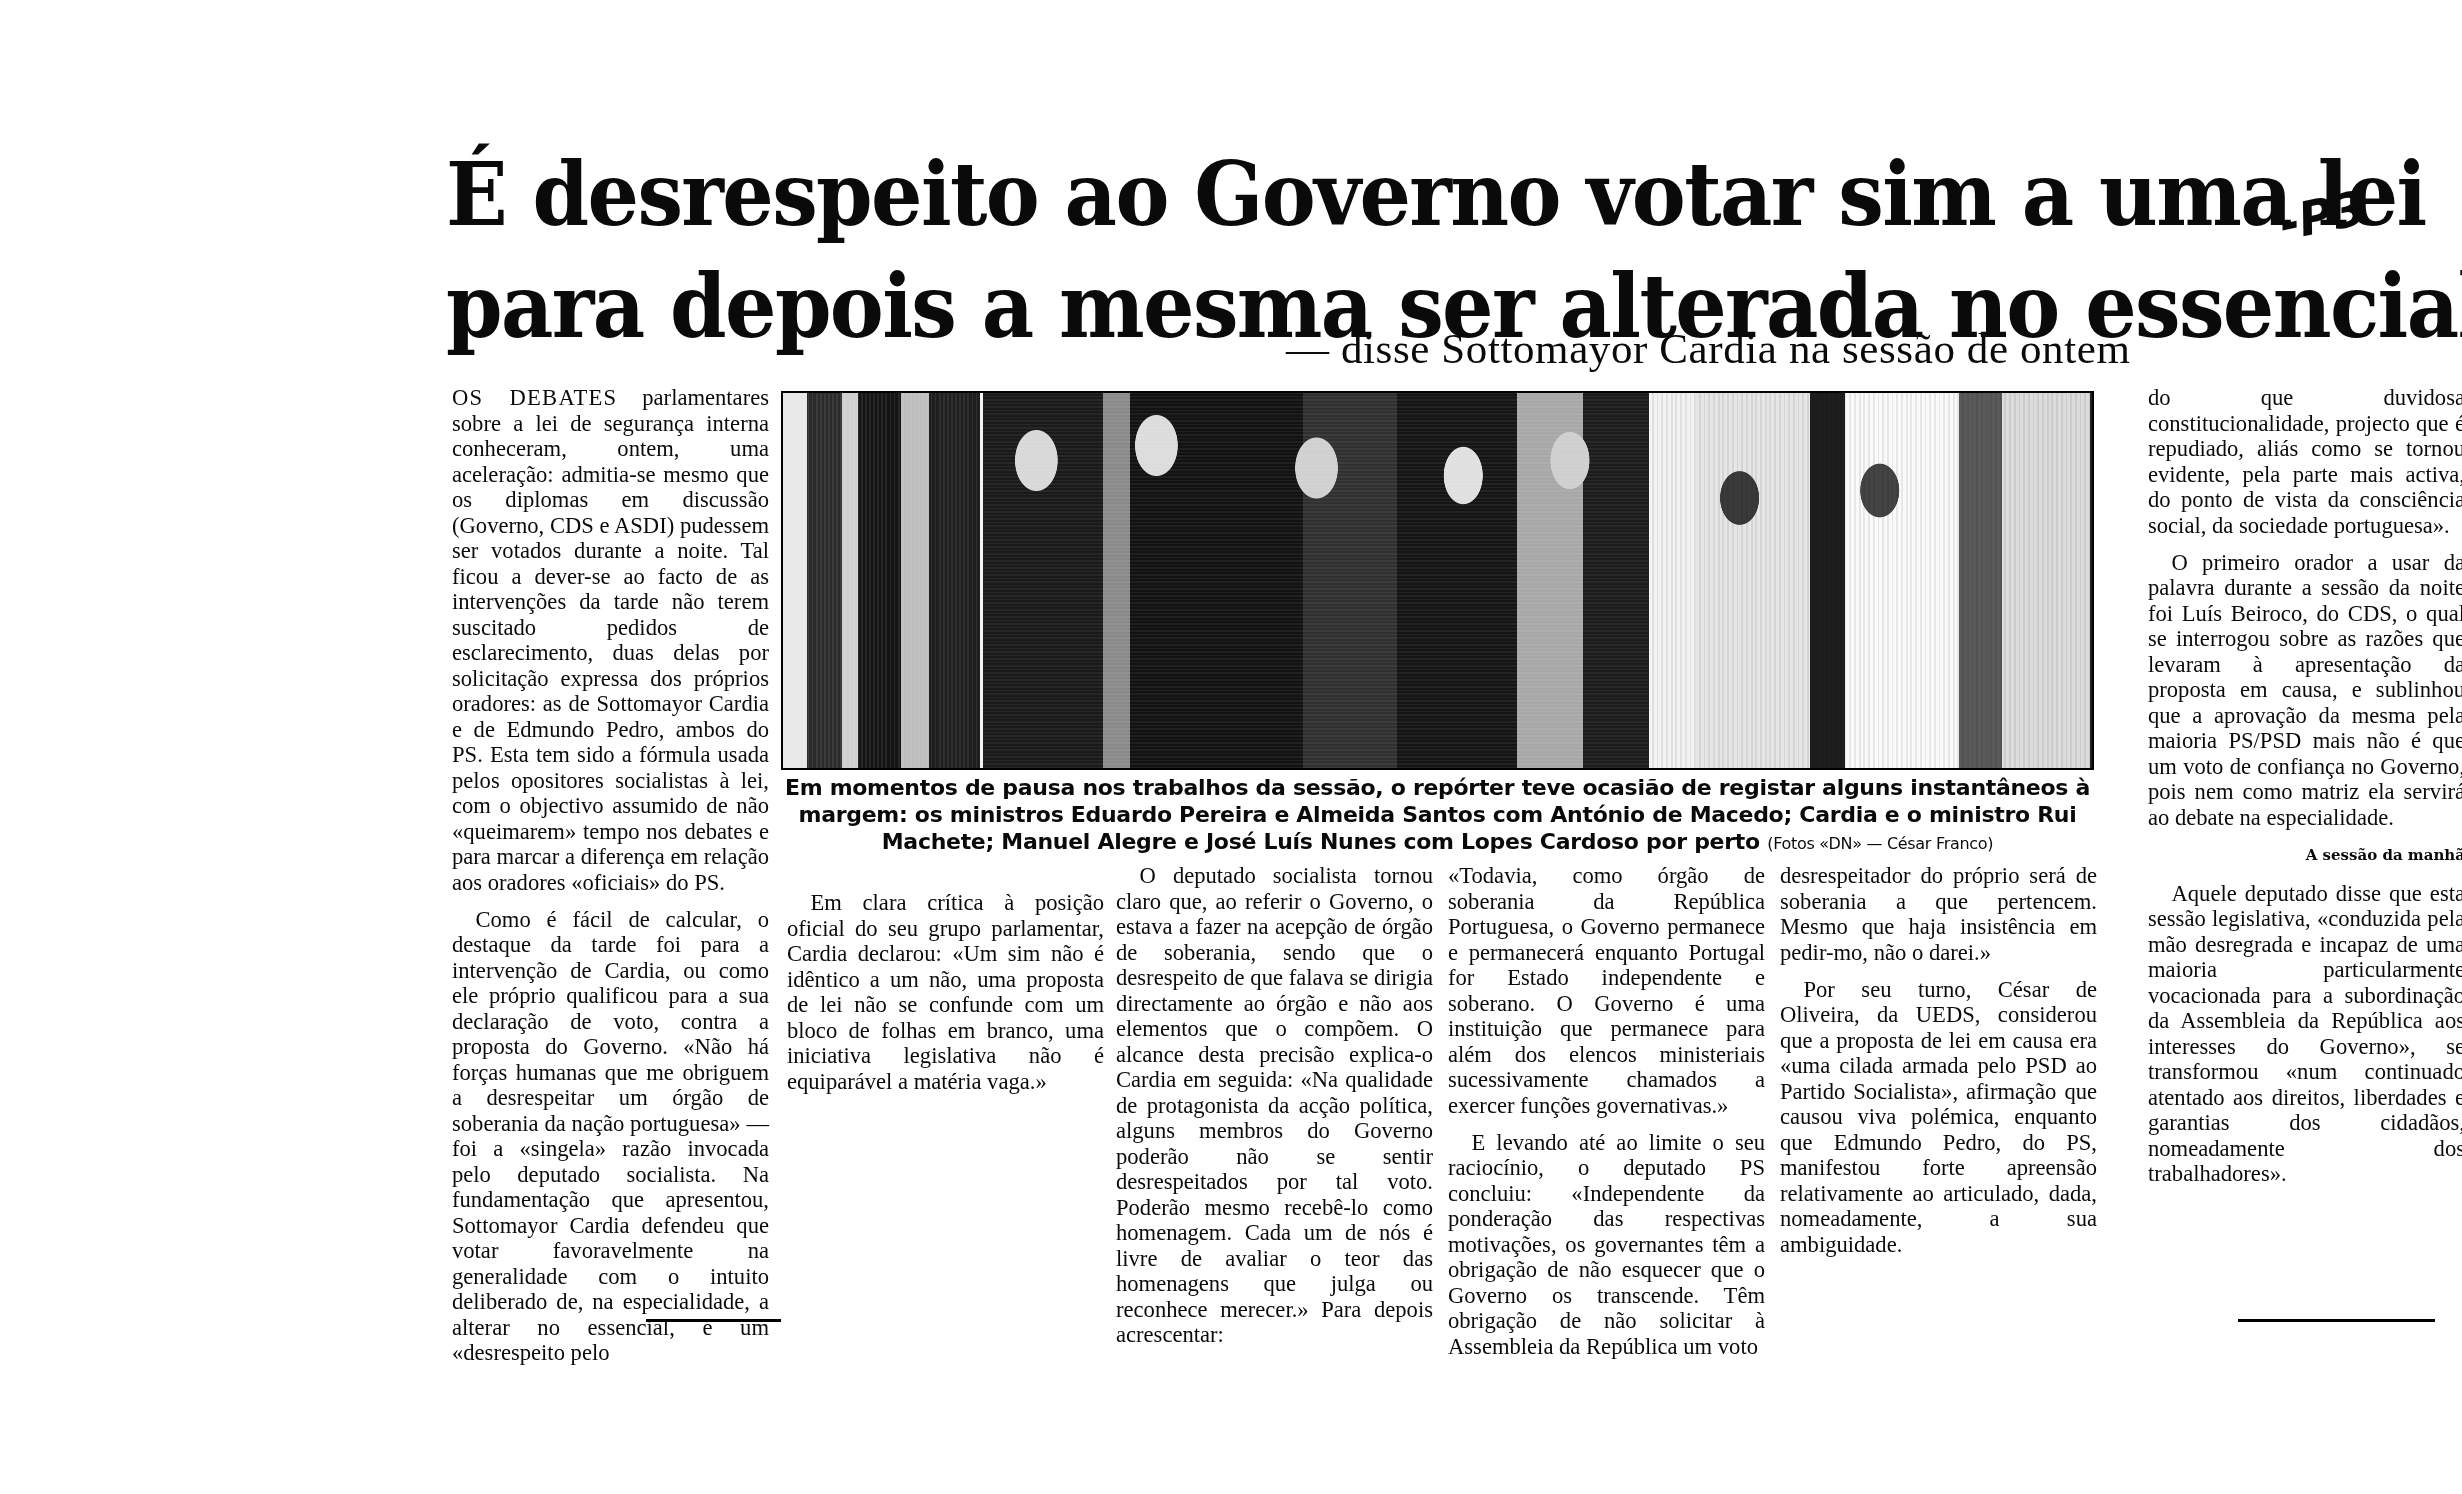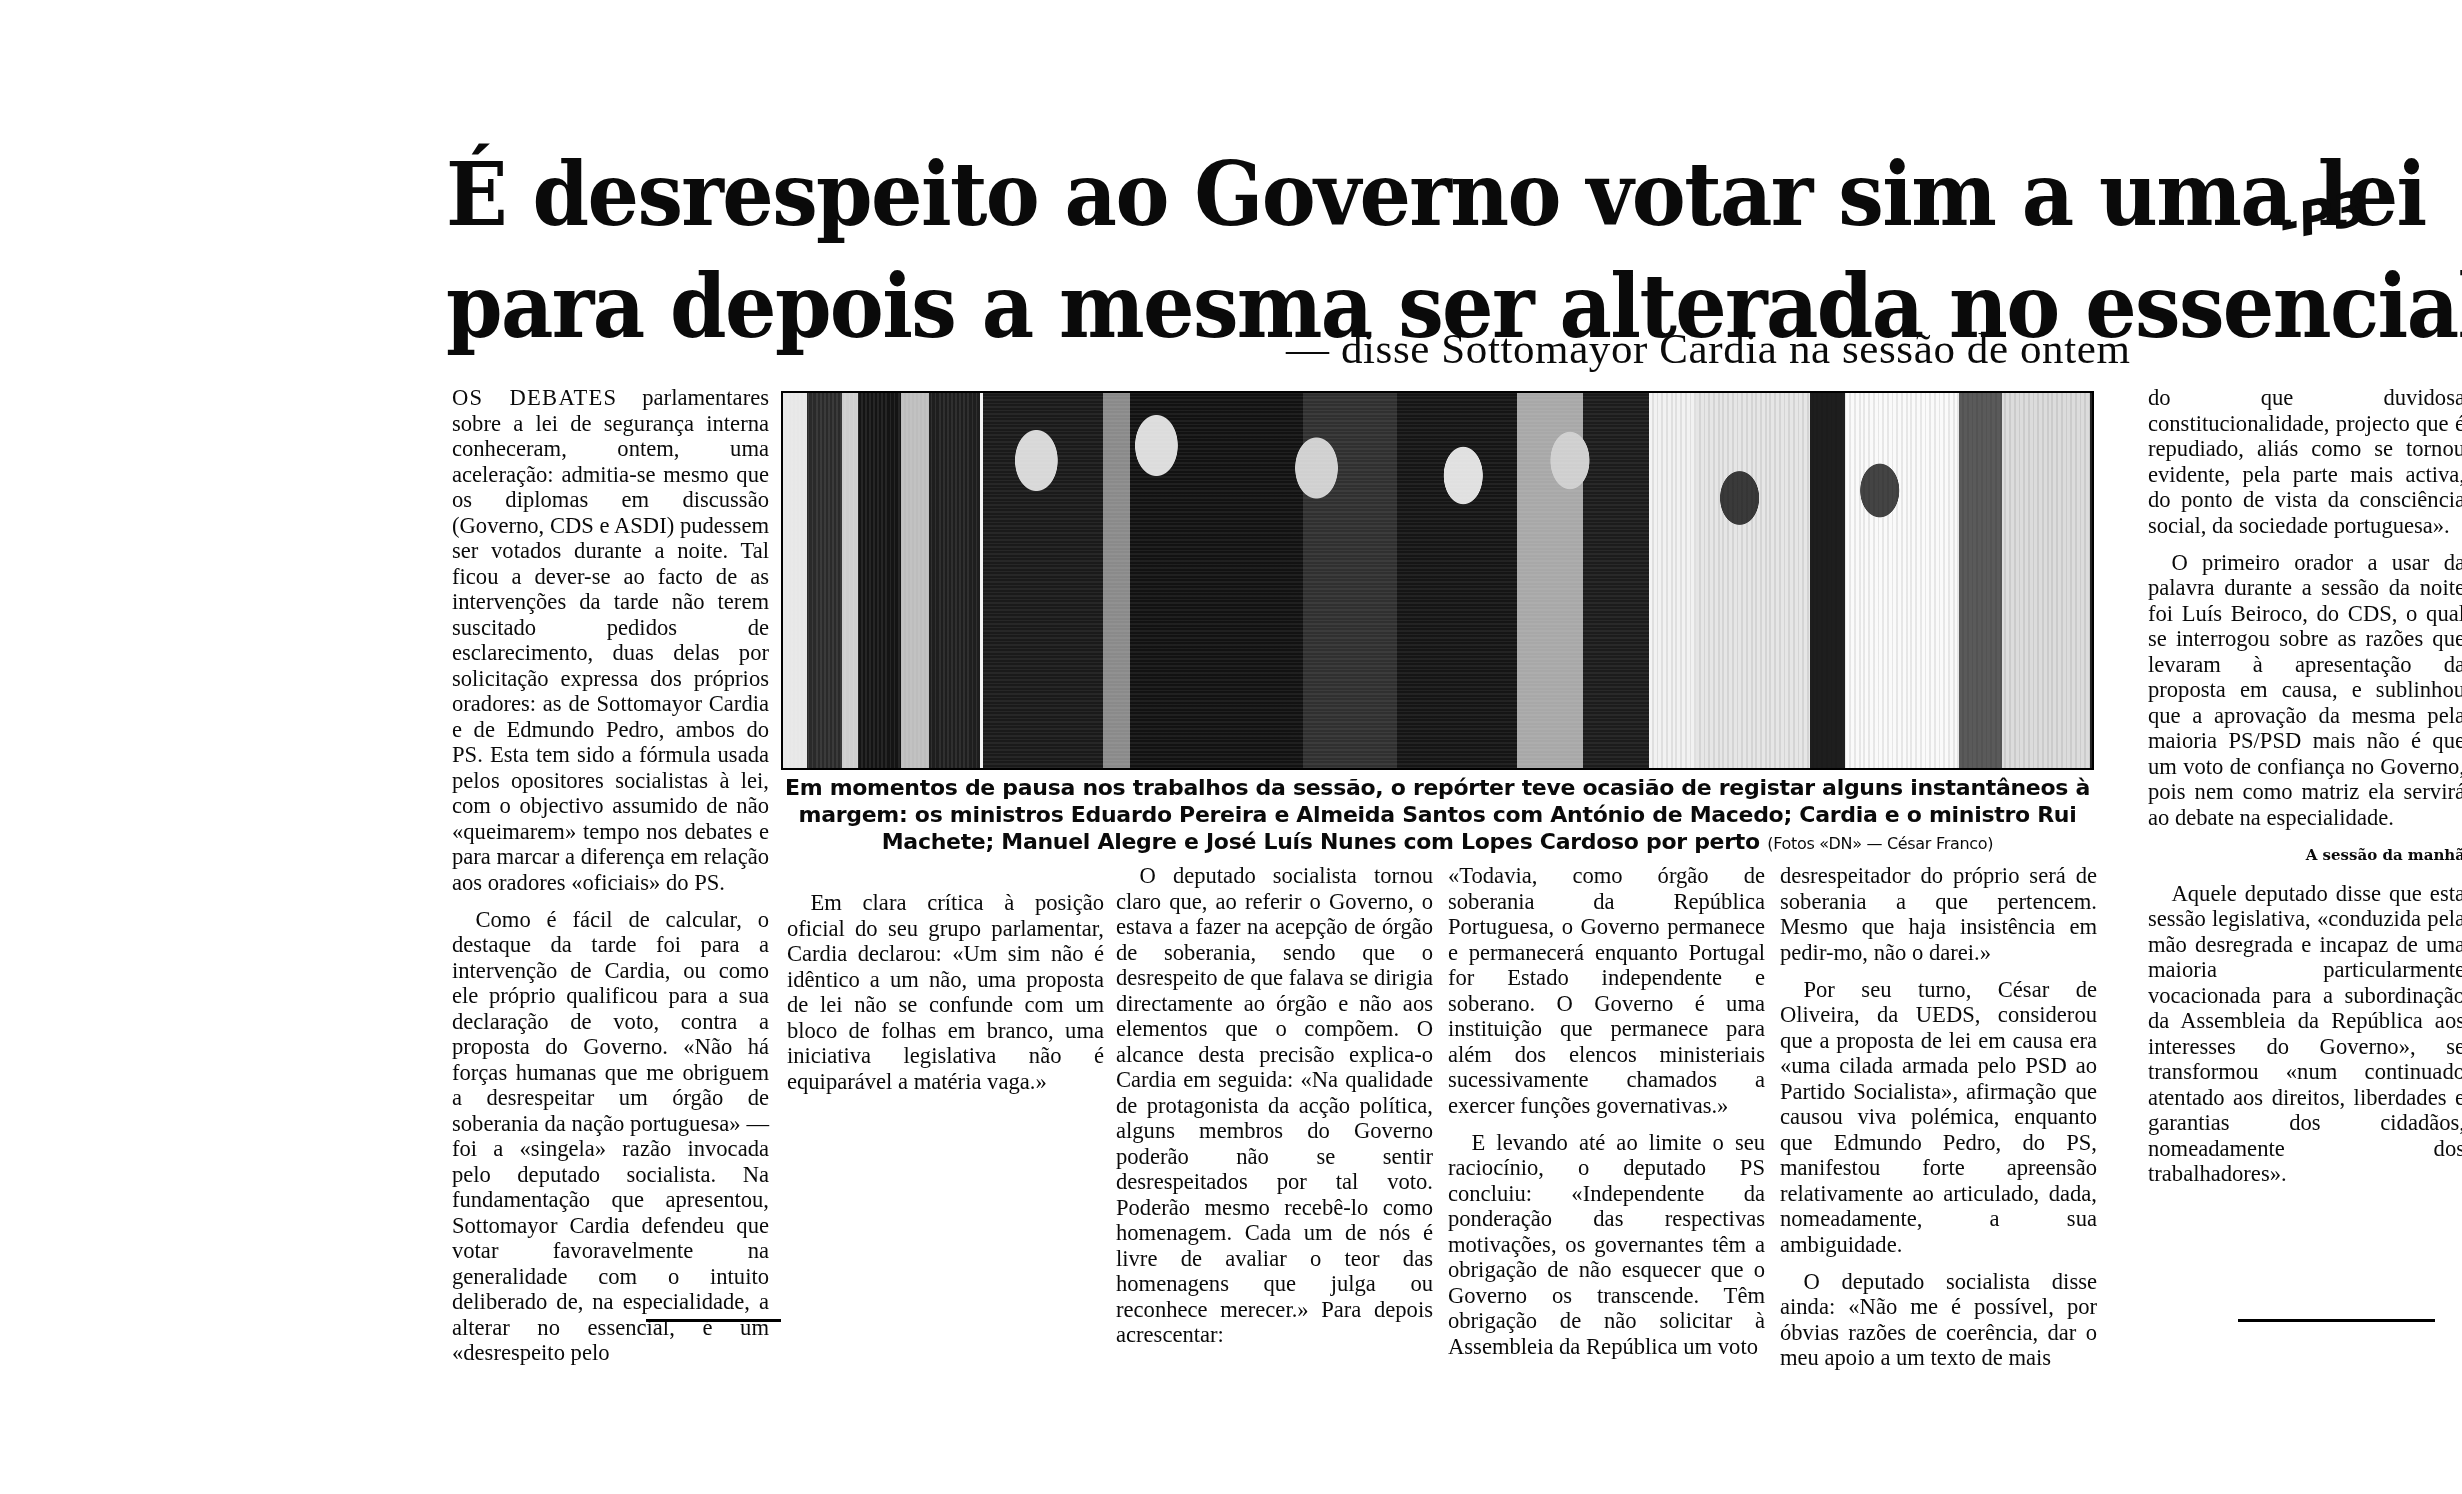--- a/index.html
+++ b/index.html
@@ -113,21 +113,20 @@
 </div>
 
 <div class="col" style="left:1448px; top:863px;">
   <p>«Todavia, como órgão de soberania da República Portuguesa, o Governo permanece e permanecerá enquanto Portugal for Estado independente e soberano. O Governo é uma instituição que permanece para além dos elencos ministeriais sucessivamente chamados a exercer funções governativas.»</p>
   <p class="indent">E levando até ao limite o seu raciocínio, o deputado PS concluiu: «Independente da ponderação das respectivas motivações, os governantes têm a obrigação de não esquecer que o Governo os transcende. Têm obrigação de não solicitar à Assembleia da República um voto</p>
 </div>
 
 <div class="col" style="left:1780px; top:863px;">
   <p>desrespeitador do próprio será de soberania a que pertencem. Mesmo que haja insistência em pedir-mo, não o darei.»</p>
   <p class="indent">Por seu turno, César de Oliveira, da UEDS, considerou que a proposta de lei em causa era «uma cilada armada pelo PSD ao Partido Socialista», afirmação que causou viva polémica, enquanto que Edmundo Pedro, do PS, manifestou forte apreensão relativamente ao articulado, dada, nomeadamente, a sua ambiguidade.</p>
-  <p class="indent">O deputado socialista disse ainda: «Não me é possível, por óbvias razões de coerência, dar o meu apoio a um texto de mais</p>
 </div>
 
 <div class="col" style="left:2109px; top:385px;margin-left:39px;">
   <p>do que duvidosa constitucionalidade, projecto que é repudiado, aliás como se tornou evidente, pela parte mais activa, do ponto de vista da consciência social, da sociedade portuguesa».</p>
   <p class="indent">O primeiro orador a usar da palavra durante a sessão da noite foi Luís Beiroco, do CDS, o qual se interrogou sobre as razões que levaram à apresentação da proposta em causa, e sublinhou que a aprovação da mesma pela maioria PS/PSD mais não é que um voto de confiança no Governo, pois nem como matriz ela servirá ao debate na especialidade.</p>
   <h3>A sessão da manhã</h3>
   <p class="indent">Aquele deputado disse que esta sessão legislativa, «conduzida pela mão desregrada e incapaz de uma maioria particularmente vocacionada para a subordinação da Assembleia da República aos interesses do Governo», se transformou «num continuado atentado aos direitos, liberdades e garantias dos cidadãos, nomeadamente dos trabalhadores».</p>
 </div>
 
 <div class="rule" style="left:646px; top:1319px; width:135px;"></div>

